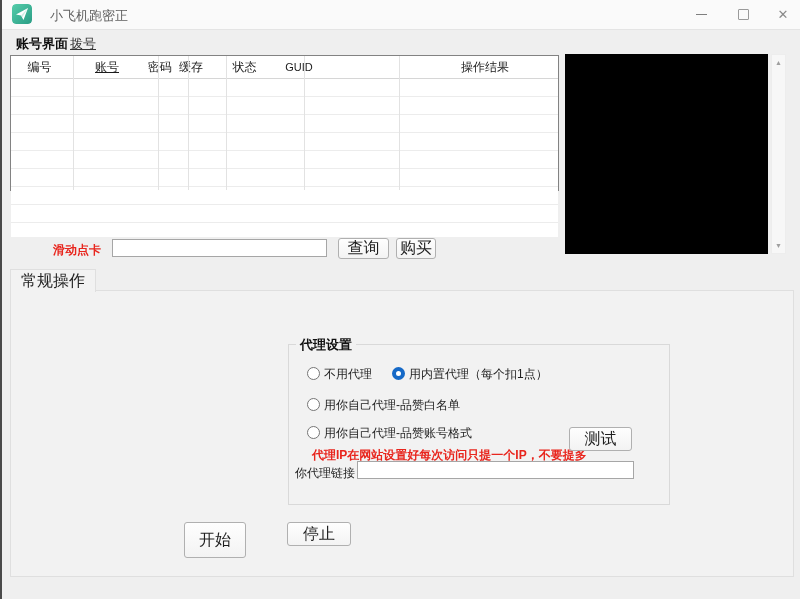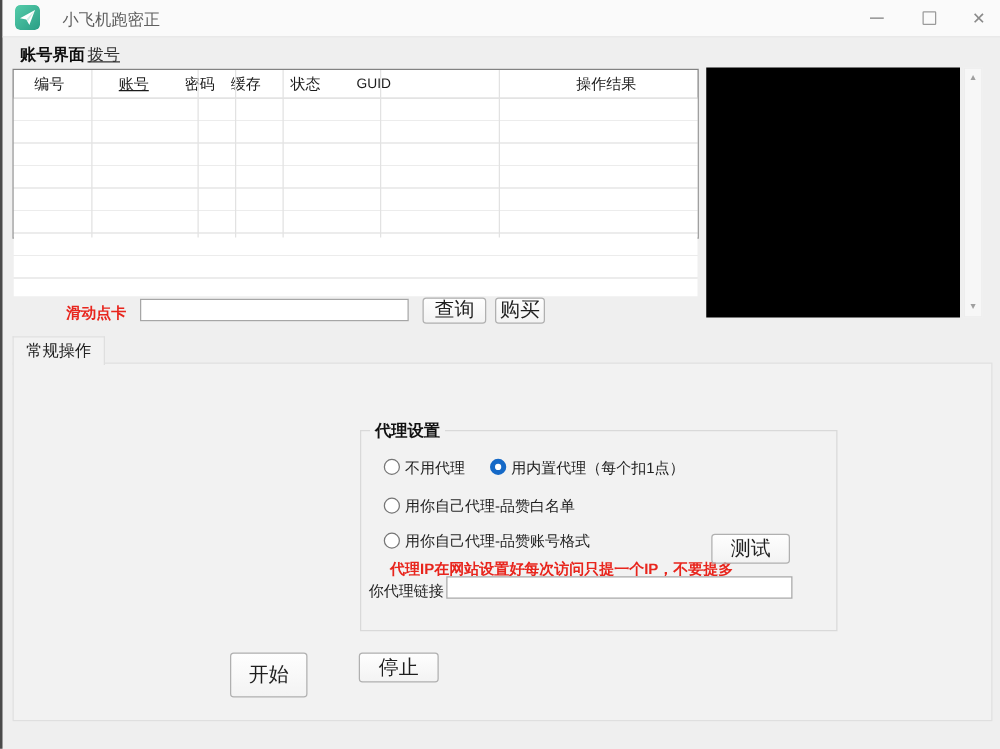--- a/index.html
+++ b/index.html
@@ -37,21 +37,21 @@
   .input.center{text-align:center;}
   .btn{background:linear-gradient(#fefefe,#f3f3f3);border:1px solid #b0b0b0;border-radius:3px;
        font-size:16px;color:#1e1e1e;display:flex;align-items:center;justify-content:center;cursor:default;box-sizing:border-box;}
   .radio{width:13px;height:13px;border-radius:50%;box-sizing:border-box;background:#fff;border:1px solid #767676;}
   .radio.on{border:4px solid #1569c7;}
   .chk{width:13px;height:13px;box-sizing:border-box;border-radius:3px;}
   .chk.off{background:#fff;border:1px solid #8a8a8a;}
   .chk.on{background:#1a6cc9;color:#fff;font-size:10px;line-height:13px;text-align:center;}
   
   .panel-tab{left:8px;top:269px;height:22px;padding:0 10px;display:flex;align-items:center;
-             background:#f2f2f2;border:1px solid #dfdfdf;border-bottom:none;font-size:13px;color:#222;z-index:2;}
+             background:#f2f2f2;border:1px solid #dfdfdf;border-bottom:none;font-size:16px;color:#222;z-index:2;}
   .panel{left:8px;top:290px;width:784px;height:287px;background:#f2f2f2;border:1px solid #dfdfdf;box-sizing:border-box;z-index:1;}
   .groupbox{left:286px;top:344px;width:382px;height:161px;border:1px solid #d9d9d9;box-sizing:border-box;z-index:2;}
   .group-title{left:294px;top:336px;background:#f2f2f2;padding:0 4px;font-size:13px;font-weight:bold;color:#111;z-index:3;}
 </style>
 </head>
 <body>
 
 <div class="abs titlebar">
   <svg class="abs app-icon" viewBox="0 0 20 20" width="20" height="20">
     <defs>
@@ -83,21 +83,21 @@
   <div class="vline" style="left:62px;"></div>
   <div class="vline" style="left:147px;"></div>
   <div class="vline" style="left:177px;"></div>
   <div class="vline" style="left:215px;"></div>
   <div class="vline" style="left:293px;"></div>
   <div class="vline" style="left:388px;"></div>
   <div class="thead">
     <div class="th" style="width:62px;">编号</div>
     <div class="th" style="width:85px;text-decoration:underline;">账号</div>
     <div class="th" style="width:30px;">密码</div>
-    <div class="th" style="width:38px;text-align:right;">缓存</div>
+    <div class="th" style="width:38px;">缓存</div>
     <div class="th" style="width:78px;">状态</div>
     <div class="th left" style="width:95px;">GUID</div>
     <div class="th" style="width:159px;padding-left:44px;">操作结果</div>
   </div>
   <div class="tbody"></div>
 </div>
 
 <div class="abs blackpanel"></div>
 <div class="abs scrollbar">
   <div class="sb-arrow" style="top:4px;">▲</div>

